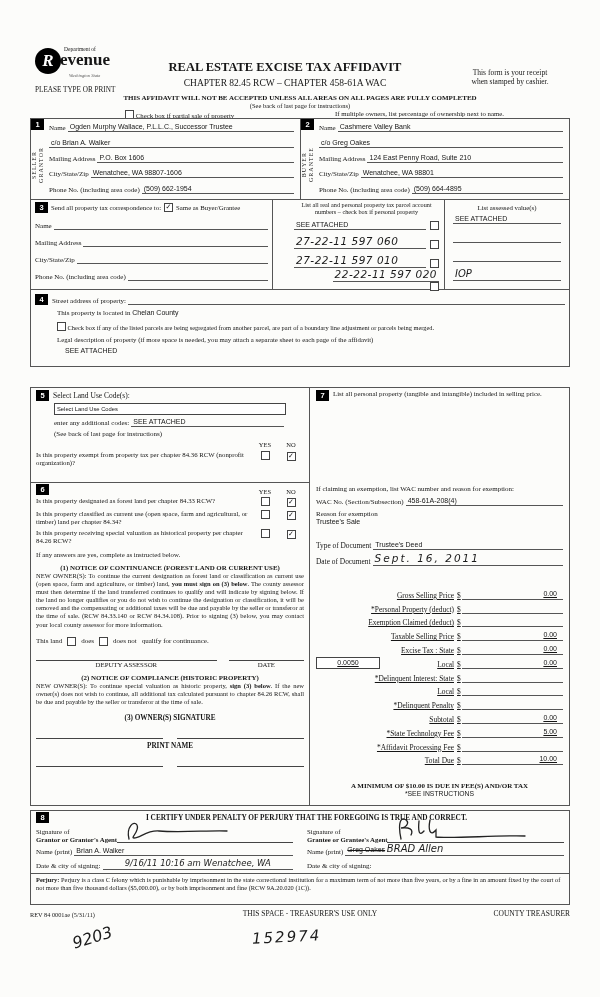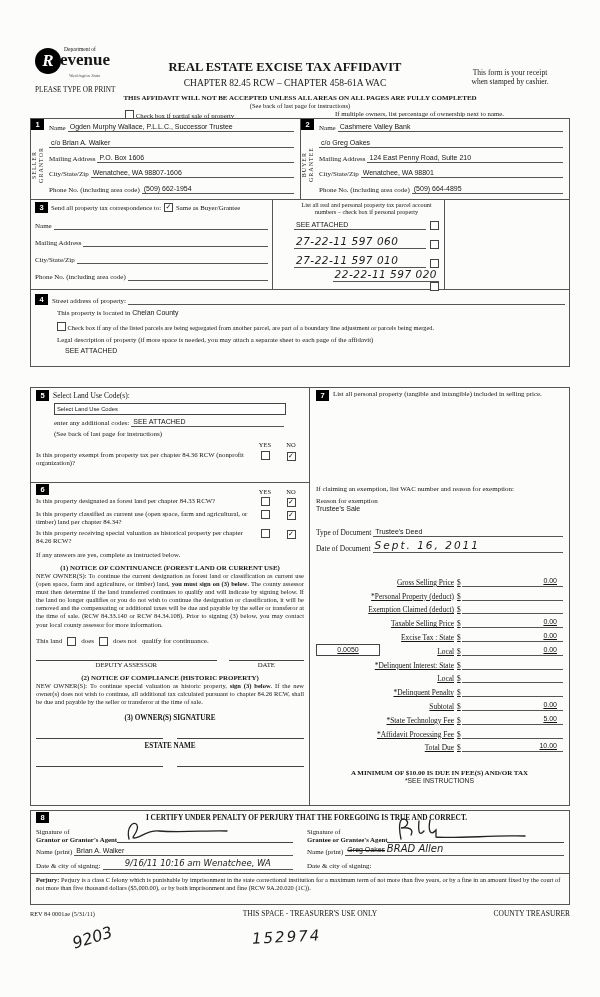--- a/index.html
+++ b/index.html
@@ -165,20 +165,35 @@
         </div>
       <div class="frow" style="height:19px;">
           <span class="fval hw" style="font-size:10.5px;letter-spacing:0.5px;">27-22-11 597 010</span>
           <span class="cb" style="margin-left:4px;"></span>
         </div>
       <div class="frow" style="height:19px;flex-direction:column;">
           <span class="fval hw" style="font-size:10.5px;letter-spacing:0.5px;">22-22-11 597 020</span>
           <span class="cb" style="margin-left:4px;"></span>
         </div>
     </div>
+    <div style="flex:1;padding:1px 8px;box-sizing:border-box;">
+      <div class="ctr" style="font-size:6.8px;padding-top:3px;">List assessed value(s)</div>
+      <div class="frow" style="height:13px;">
+          <span class="fval typed">SEE ATTACHED</span>
+        </div>
+      <div class="frow" style="height:19px;">
+          <span class="fval"></span>
+        </div>
+      <div class="frow" style="height:19px;">
+          <span class="fval"></span>
+        </div>
+      <div class="frow" style="height:19px;">
+          <span class="fval hw" style="font-size:10px;">IOP</span>
+        </div>
+    </div>
   </div>
 
   <div class="abs box" style="left:30px;top:290px;width:540px;height:77px;border-top:none;padding:2px 4px;">
     <div class="frow" style="height:13px;">
       <span class="numbox" style="margin-right:4px;">4</span>
       <span class="lbl">Street address of property:</span>
       <span class="fval"></span>
     </div>
     <div style="font-size:7px;margin:4px 0 0 22px;">
       <span>This property is located in</span>
@@ -262,34 +277,38 @@
     </div>
     <div class="b ctr" style="font-size:6.9px;margin-top:6px;">(2) NOTICE OF COMPLIANCE (HISTORIC PROPERTY)</div>
     <div style="font-size:6.5px;line-height:8.1px;margin-top:1px;text-align:justify;">
       <span>NEW OWNER(S): To continue special valuation as historic property, </span><span class="b">sign (3) below</span><span>. If the new owner(s) does not wish to continue, all additional tax calculated pursuant to chapter 84.26 RCW, shall be due and payable by the seller or transferor at the time of sale.</span>
     </div>
     <div class="b ctr" style="font-size:7.2px;margin-top:8px;">(3)  OWNER(S) SIGNATURE</div>
     <div style="display:flex;gap:14px;margin-top:16px;">
       <div class="uline" style="flex:1;"></div>
       <div class="uline" style="flex:1;"></div>
     </div>
-    <div class="b ctr" style="font-size:7.2px;margin-top:3px;">ESTATE NAME</div>
+    <div class="b ctr" style="font-size:7.2px;margin-top:3px;">PRINT NAME</div>
     <div style="display:flex;gap:14px;margin-top:16px;">
       <div class="uline" style="flex:1;"></div>
       <div class="uline" style="flex:1;"></div>
     </div>
   </div>
 
   <div class="abs box" style="left:310px;top:387px;width:260px;height:419px;border-left:none;padding:2px 6px;">
     <div style="display:flex;gap:4px;font-size:6.9px;line-height:8.5px;">
       <span class="numbox">7</span>
       <span style="flex:1;">List all  personal property (tangible and intangible) included in selling price.</span>
     </div>
     <div style="height:84px;"></div>
     <div style="font-size:7px;">If claiming an exemption, list WAC number and reason for exemption:</div>
+    <div class="frow" style="height:13px;">
+      <span class="lbl">WAC No. (Section/Subsection)</span>
+      <span class="fval typed">458-61A-208(4)</span>
+    </div>
     <div style="font-size:7px;margin-top:4px;">Reason for exemption</div>
     <div class="typed">Trustee's Sale</div>
     <div class="frow" style="height:15px;margin-top:10px;justify-content:flex-end;">
       <span class="lbl" style="font-size:7.4px;">Type of Document</span>
       <span class="fval typed">Trustee's Deed</span>
     </div>
     <div class="frow" style="height:16px;">
       <span class="lbl" style="font-size:7.4px;">Date of Document</span>
       <span class="fval hw" style="font-size:10.5px;letter-spacing:2px;">Sept. 16, 2011</span>
     </div>
@@ -420,21 +439,21 @@
           <span class="lbl">Date &amp; city of signing:</span>
         </div>
       </div>
     </div>
     <div style="border-top:1px solid #555;margin:3px -5px 0 -5px;padding:2px 5px 0 5px;font-size:6.4px;line-height:7.8px;">
       <span class="b">Perjury:</span>
       <span>Perjury is a class C felony which is punishable by imprisonment in the state correctional institution for a maximum term of not more than five years, or by a fine in an amount fixed by the court of not more than five thousand dollars ($5,000.00), or by both imprisonment and fine (RCW 9A.20.020 (1C)).</span>
     </div>
   </div>
 
-  <div class="abs" style="left:30px;top:909px;width:540px;display:flex;align-items:center;gap:12px;">
+  <div class="abs" style="left:30px;top:909px;width:540px;display:flex;align-items:flex-end;gap:12px;">
     <span style="width:150px;font-size:6.3px;">REV 84 0001ae (5/31/11)</span>
     <span class="ctr" style="flex:1;font-size:7.5px;">THIS SPACE - TREASURER'S USE ONLY</span>
     <span style="width:130px;text-align:right;font-size:7.5px;">COUNTY TREASURER</span>
   </div>
   <div class="abs hw" style="left:72px;top:928px;font-size:16px;transform:rotate(-17deg);">9203</div>
   <div class="abs hw" style="left:252px;top:928px;font-size:15px;letter-spacing:2px;transform:rotate(-3deg);">152974</div>
 
 </div>
 
 </body></html>

